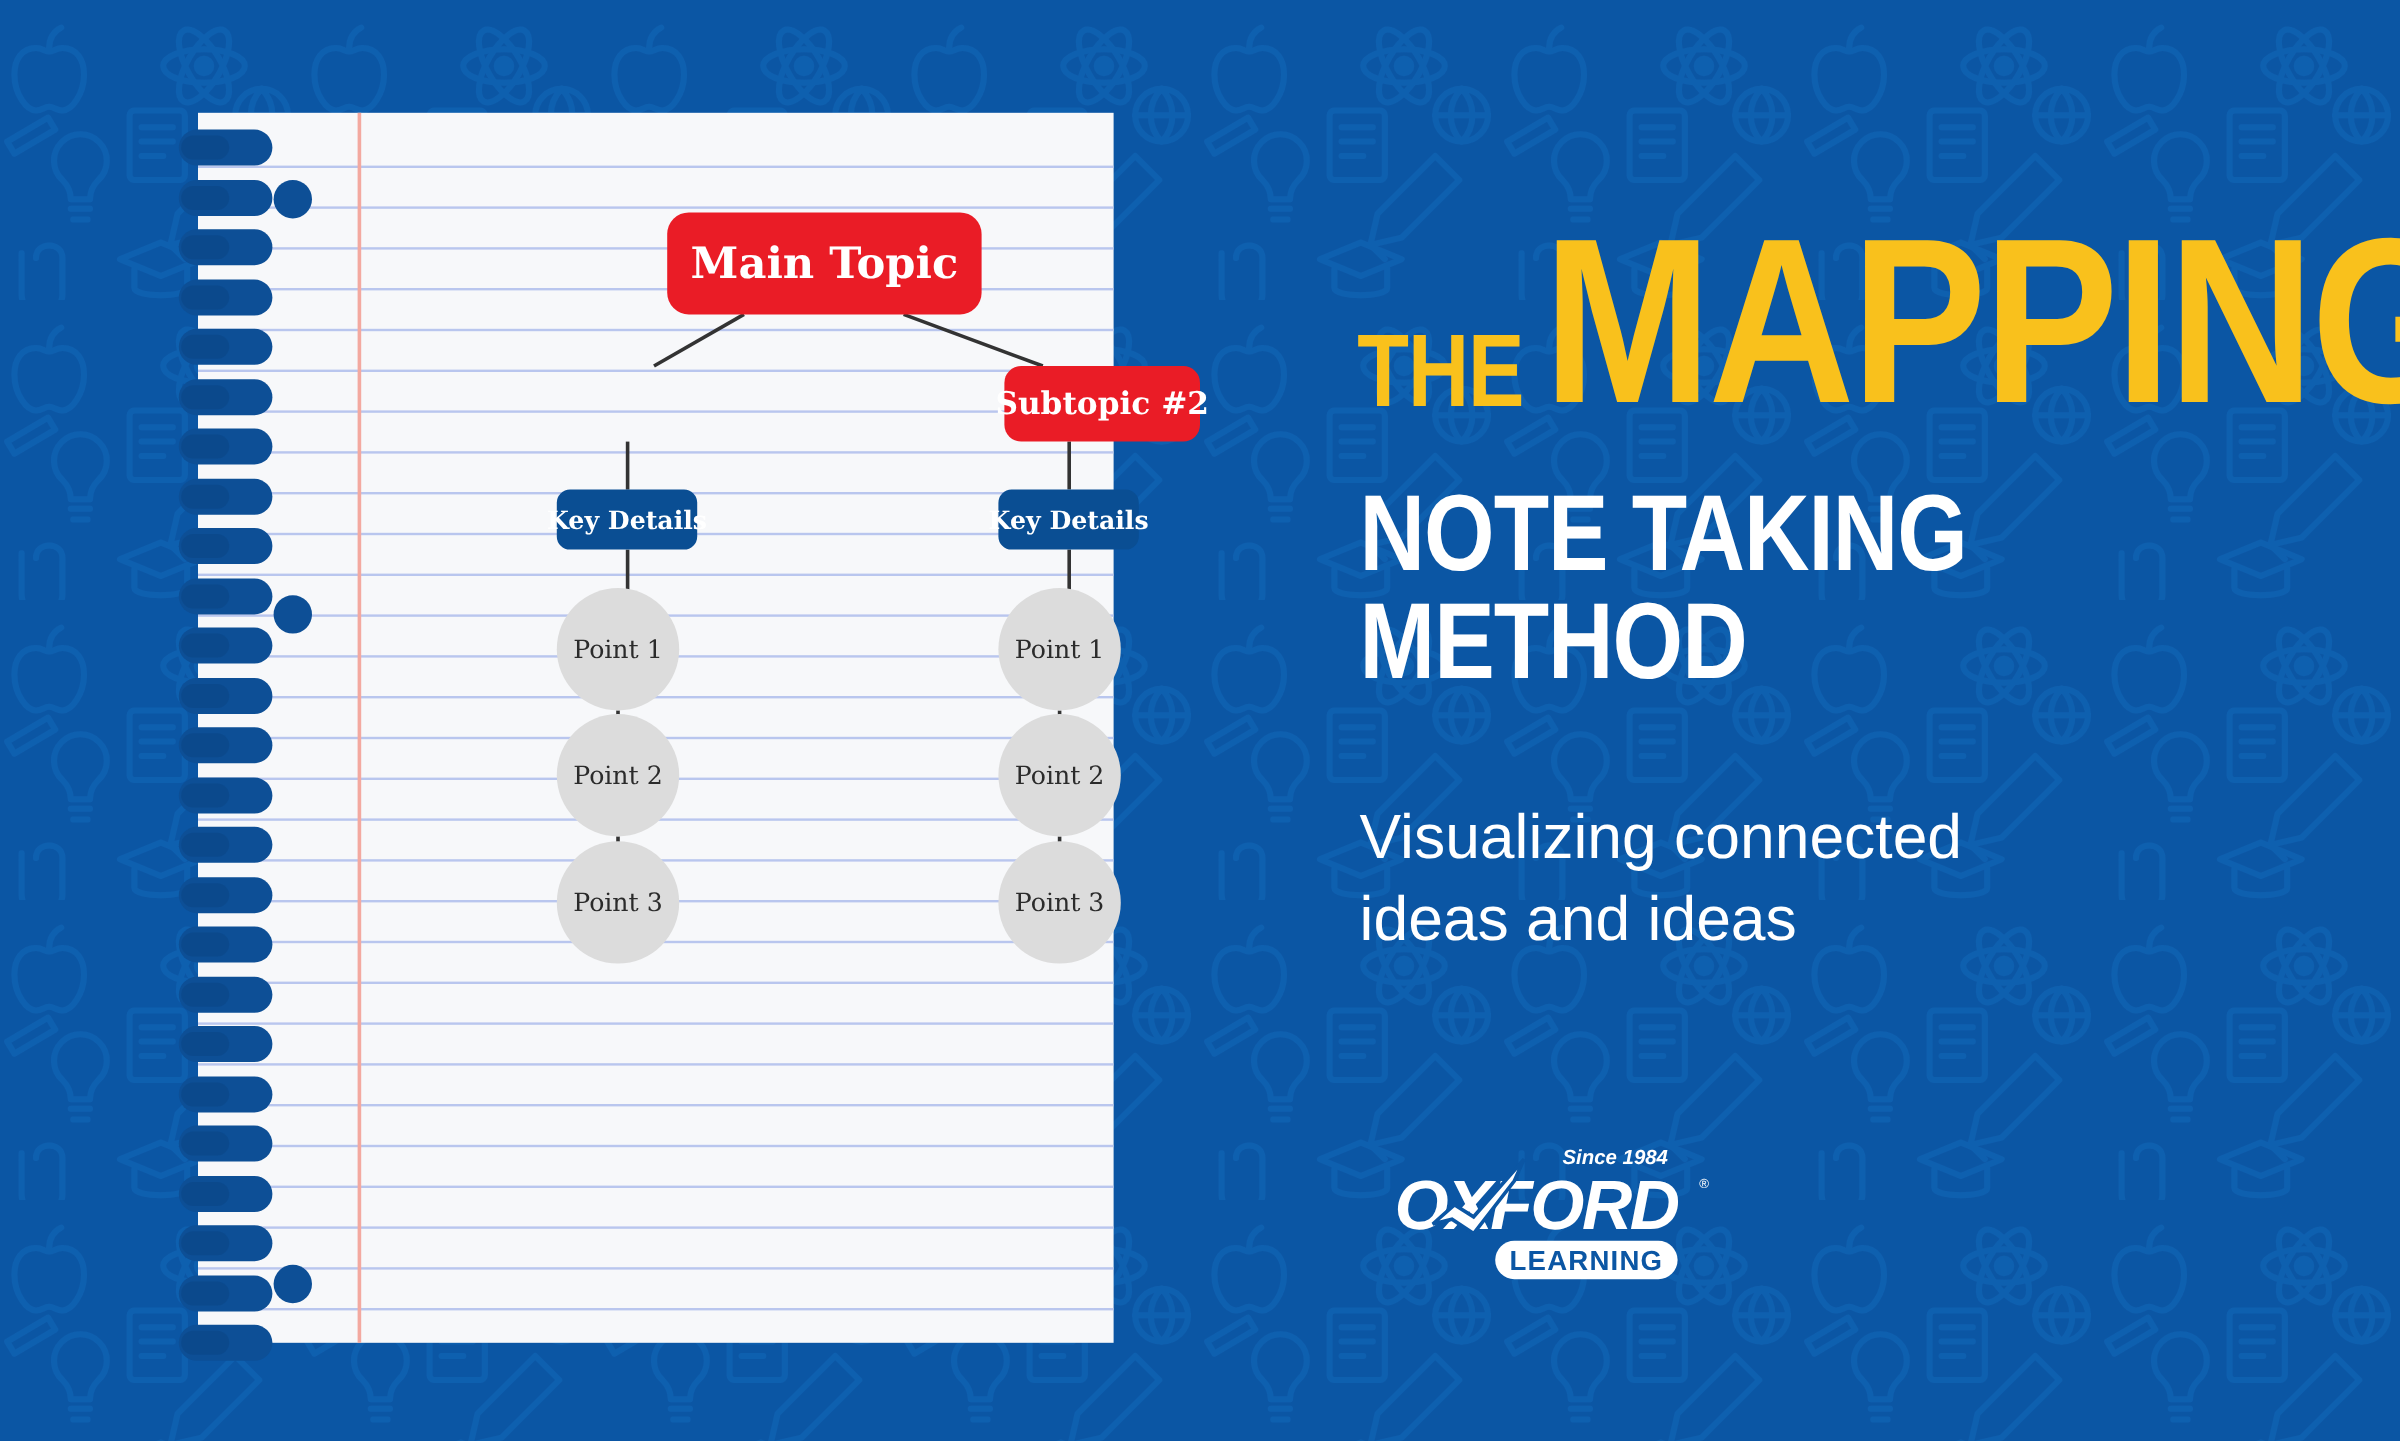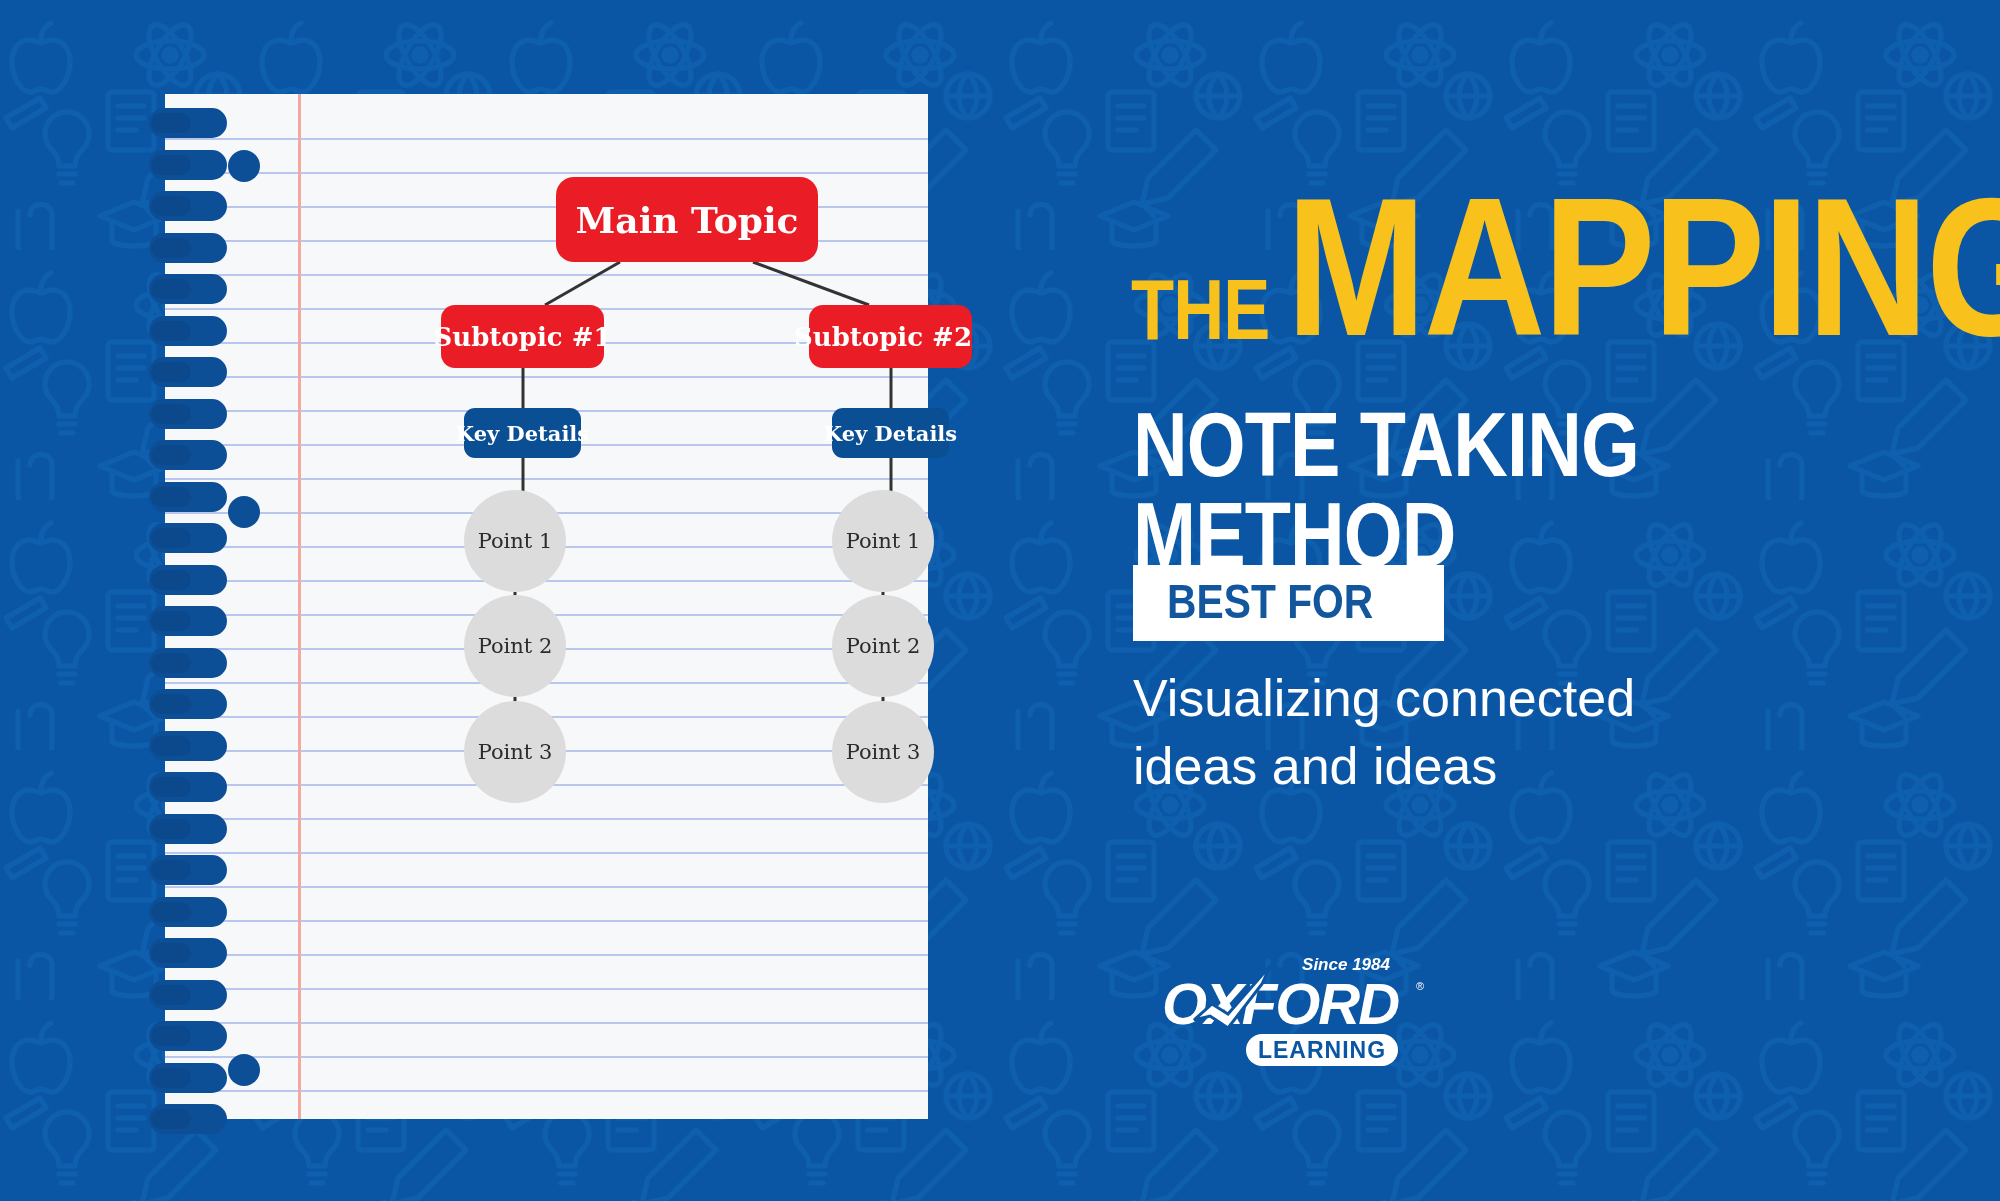--- a/index.html
+++ b/index.html
@@ -269,25 +269,22 @@
             <line x1="350" y1="498" x2="350" y2="505" stroke="#333333" stroke-width="3"></line>
             <line x1="350" y1="603" x2="350" y2="610" stroke="#333333" stroke-width="3"></line>
             <line x1="718" y1="498" x2="718" y2="505" stroke="#333333" stroke-width="3"></line>
             <line x1="718" y1="603" x2="718" y2="610" stroke="#333333" stroke-width="3"></line>
           </svg>
 
         <div class="node main" style="left:391px;top:83px;width:262px;height:85px;">
           <span>Main Topic</span>
         </div>
 
-        <div class="node sub" style="left:276px;top:211px;width:163px;height:63px;">
-          <span>Subtopic #1</span>
-        </div>
-
-        <div class="node sub" style="left:644px;top:211px;width:163px;height:63px;justify-content:flex-end;">
+
+        <div class="node sub" style="left:672px;top:211px;width:163px;height:63px;">
           <span>Subtopic #2</span>
         </div>
 
         <div class="node key" style="left:299px;top:314px;width:117px;height:50px;">
           <span>Key Details</span>
         </div>
 
         <div class="node key" style="left:667px;top:314px;width:117px;height:50px;">
           <span>Key Details</span>
         </div>
@@ -349,23 +346,20 @@
 
   <div id="panel">
 
     <div class="title-row">
       <div class="t-the">THE</div>
       <div class="t-main">MAPPING</div>
     </div>
 
     <div class="t-sub">NOTE TAKING METHOD</div>
 
-    <div class="badge">
-      <span>BEST FOR</span>
-    </div>
 
     <div class="lede">Visualizing connected ideas and ideas</div>
   </div>
 
   <svg id="logo" viewBox="0 0 270 122">
     <g fill="#FFFFFF">
 
       <text x="188" y="22" font-family="Liberation Sans, sans-serif" font-size="17" font-weight="bold" font-style="italic" text-anchor="middle">Since 1984</text>
 
       <text x="258" y="42" font-family="Liberation Sans, sans-serif" font-size="11">®</text>

